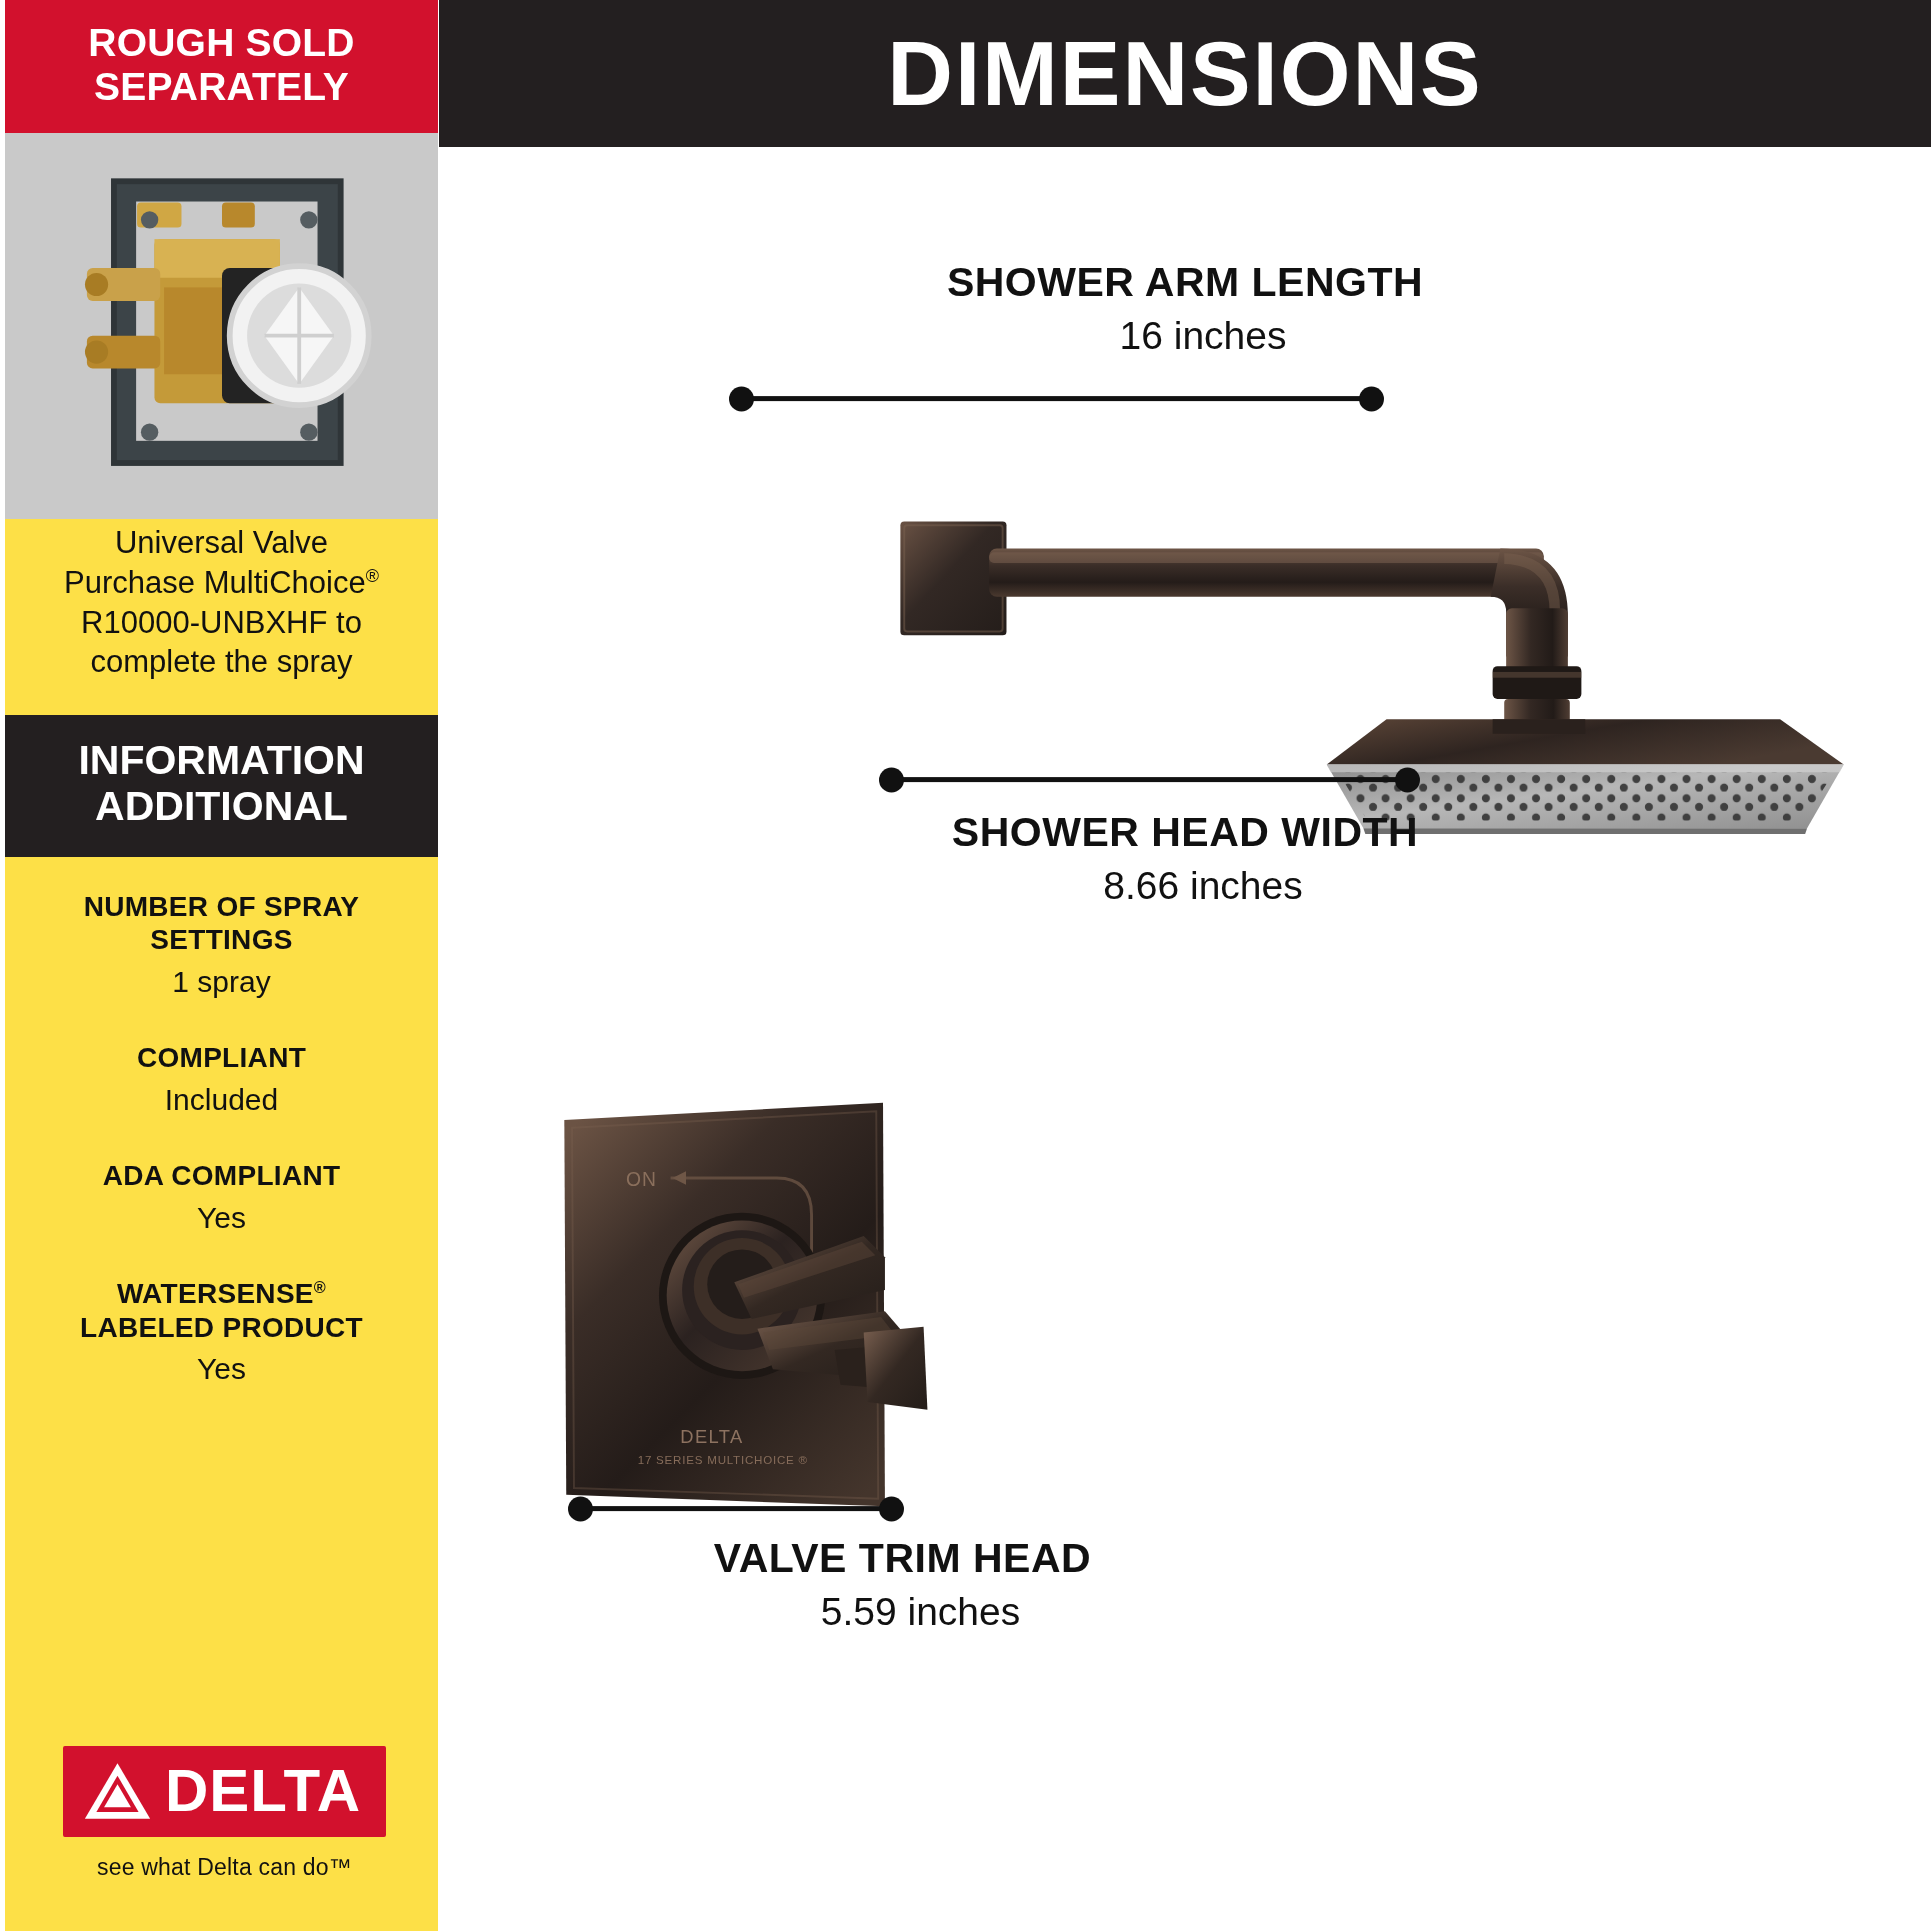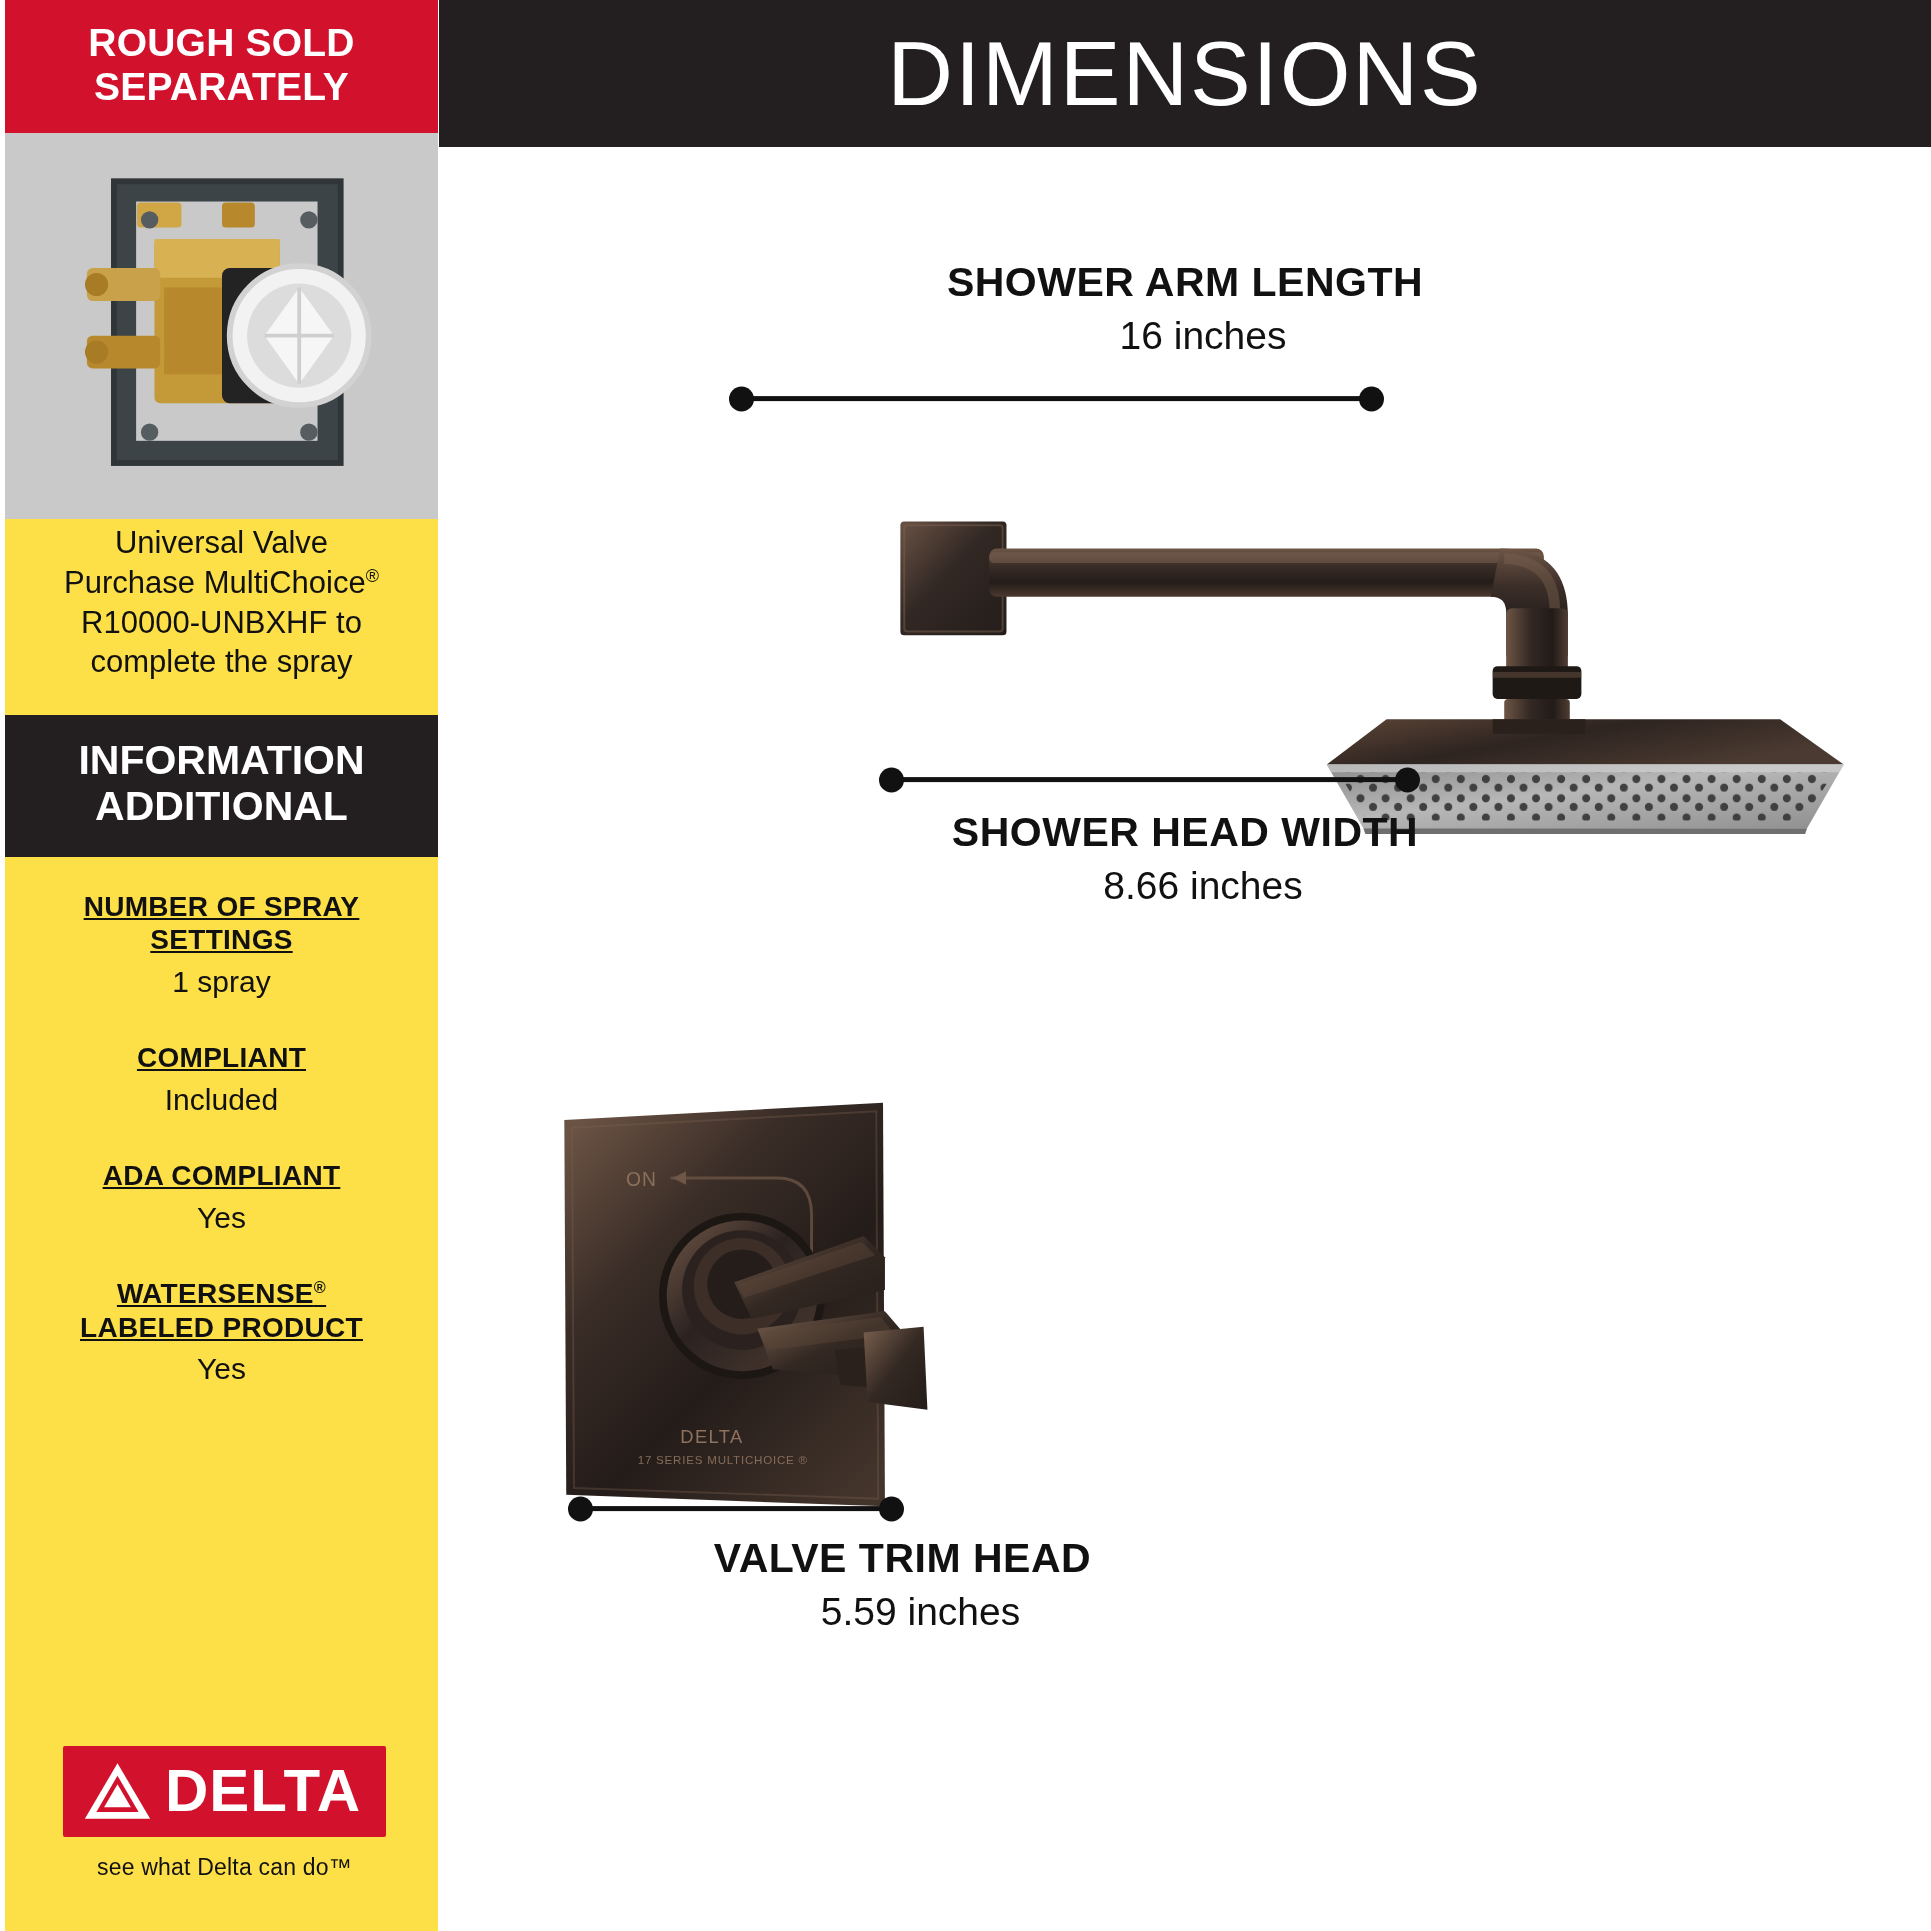--- a/index.html
+++ b/index.html
@@ -56,21 +56,20 @@
     line-height: 1.12;
   }
   .sb-specs { padding: 33px 27px 0 27px; }
   .spec { text-align: center; margin-bottom: 41px; }
   .spec-label {
     font-weight: bold;
     font-size: 28px;
     line-height: 1.2;
     color: #111;
     letter-spacing: 0.3px;
-    text-decoration: underline;
   }
   .spec-value {
     font-size: 30px;
     line-height: 1.25;
     color: #111;
     margin-top: 5.8px;
   }
   sup.reg { font-size: 0.58em; vertical-align: super; }
 
   #delta-logo-block {
@@ -105,21 +104,21 @@
   
   #topbar {
     position: absolute;
     left: 439px; top: 0;
     width: 1492px; height: 147px;
     background: #231f20;
     display: flex; align-items: center; justify-content: center;
   }
   #topbar .title {
     color: #ffffff;
-    font-weight: normal;
+    font-weight: bold;
     font-size: 91px;
     letter-spacing: 1.9px;
     line-height: 1;
   }
 
   
   #main {
     position: absolute;
     left: 439px; top: 164px;
     width: 1492px; height: 1784px;

